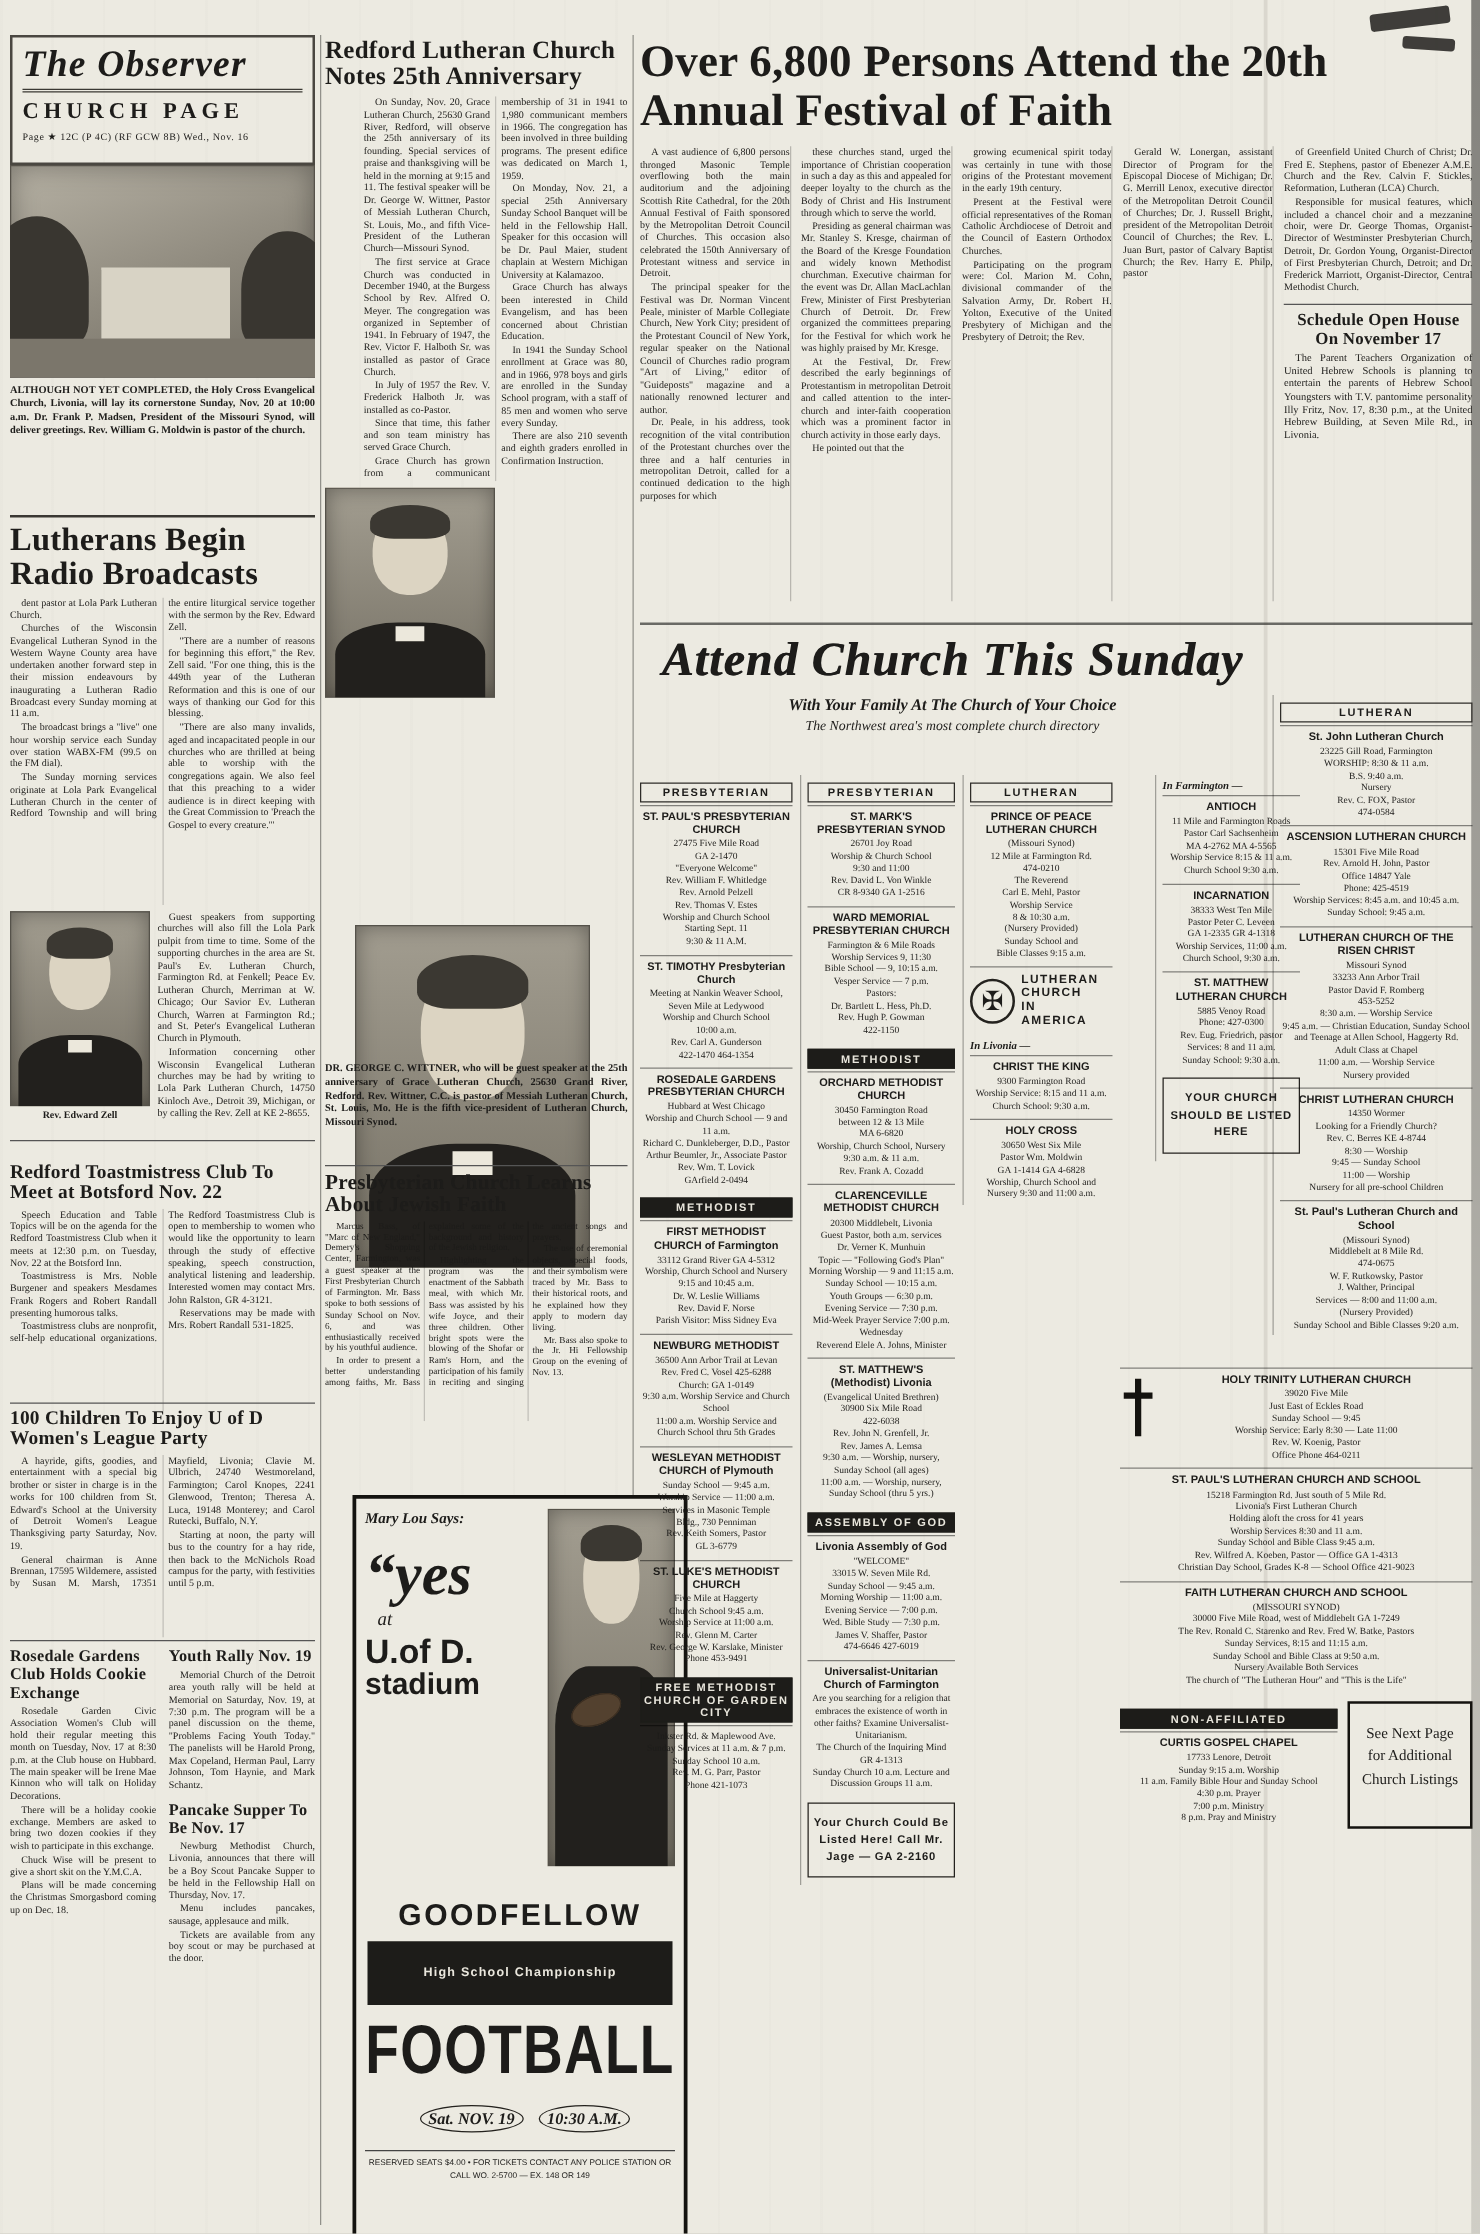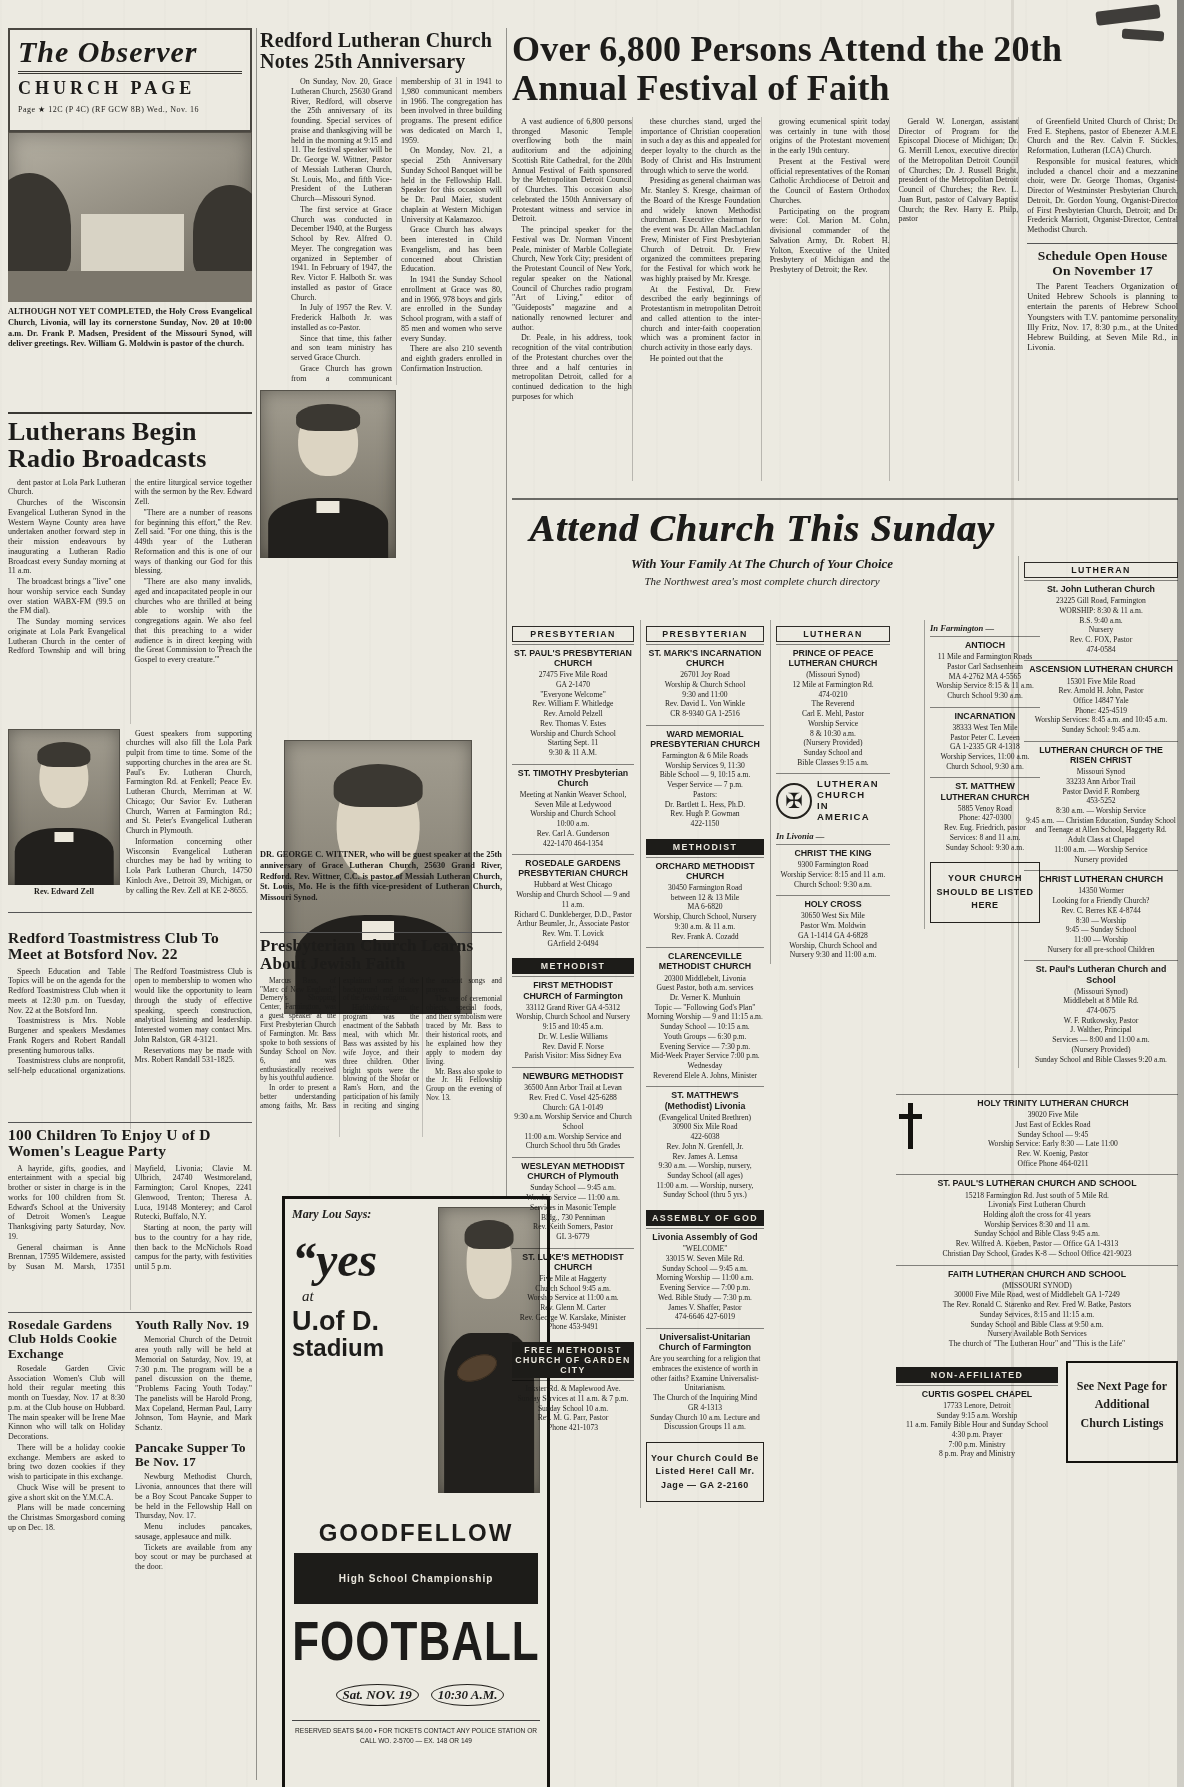--- a/index.html
+++ b/index.html
@@ -74,21 +74,21 @@
   .lca{display:flex;align-items:center;gap:5px;border-top:1px solid rgba(0,0,0,.45);padding:5px 0;margin-top:2px;}
   .lca-circle{width:36px;height:36px;min-width:36px;border:2px solid #24221e;border-radius:50%;display:flex;align-items:center;justify-content:center;font-size:21px;}
   .lca-text div{font-family:"Liberation Sans",sans-serif;font-weight:bold;font-size:9.5px;letter-spacing:1.2px;line-height:1.15;text-align:left;}
   .church.with-icon{display:flex;gap:6px;text-align:center;align-items:flex-start;}
   .church-body{flex:1;}
   .icon-cross{position:relative;width:26px;min-width:26px;height:46px;margin-top:5px;}
   .icon-cross::before{content:"";position:absolute;left:11px;top:0;width:5px;height:46px;background:#14130f;}
   .icon-cross::after{content:"";position:absolute;left:2px;top:11px;width:23px;height:5px;background:#14130f;}
   #dir-bottom-row{display:flex;gap:8px;margin-top:8px;}
   .nonaff{flex:1.5;}
-  .see-next{width:112px;border:2px solid #14130f;padding:14px 8px;font-size:12px;font-weight:bold;text-align:center;line-height:1.55;}
+  .see-next{width:100px;border:2px solid #14130f;padding:14px 8px;font-size:12px;font-weight:normal;text-align:center;line-height:1.55;}
 
   
   #ad{left:282px;top:1196px;width:268px;height:636px;border:3px solid #14130f;padding:8px 7px;background:#eceae1;}
   .ad-top{display:flex;gap:6px;}
   .ad-left{flex:1;}
   .ad-says{font-size:12px;font-style:italic;font-weight:bold;}
   .ad-yes{font-size:48px;font-style:italic;font-weight:bold;line-height:1;margin-top:14px;}
   .ad-at{font-size:15px;font-style:italic;margin:4px 0 2px 10px;}
   .ad-uofd{font-family:"Liberation Sans",sans-serif;font-weight:bold;font-size:27px;line-height:1.05;}
   .ad-stadium{font-family:"Liberation Sans",sans-serif;font-weight:bold;font-size:24px;line-height:1.1;}
@@ -418,21 +418,21 @@
         <div class="cline">Inkster Rd. &amp; Maplewood Ave.</div>
         <div class="cline">Sunday Services at 11 a.m. &amp; 7 p.m.</div>
         <div class="cline">Sunday School 10 a.m.</div>
         <div class="cline">Rev. M. G. Parr, Pastor</div>
         <div class="cline">Phone 421-1073</div>
       </div>
     </div>
   <div id="dir-col-1" class="dir-col ruled">
       <div class="denom">PRESBYTERIAN</div>
       <div class="church">
-        <div class="cname">ST. MARK'S INCARNATION CHURCH</div>
+        <div class="cname">ST. MARK'S PRESBYTERIAN SYNOD</div>
         <div class="cline">26701 Joy Road</div>
         <div class="cline">Worship &amp; Church School</div>
         <div class="cline">9:30 and 11:00</div>
         <div class="cline">Rev. David L. Von Winkle</div>
         <div class="cline">CR 8-9340    GA 1-2516</div>
       </div>
       <div class="church">
         <div class="cname">WARD MEMORIAL PRESBYTERIAN CHURCH</div>
         <div class="cline">Farmington &amp; 6 Mile Roads</div>
         <div class="cline">Worship Services 9, 11:30</div>

